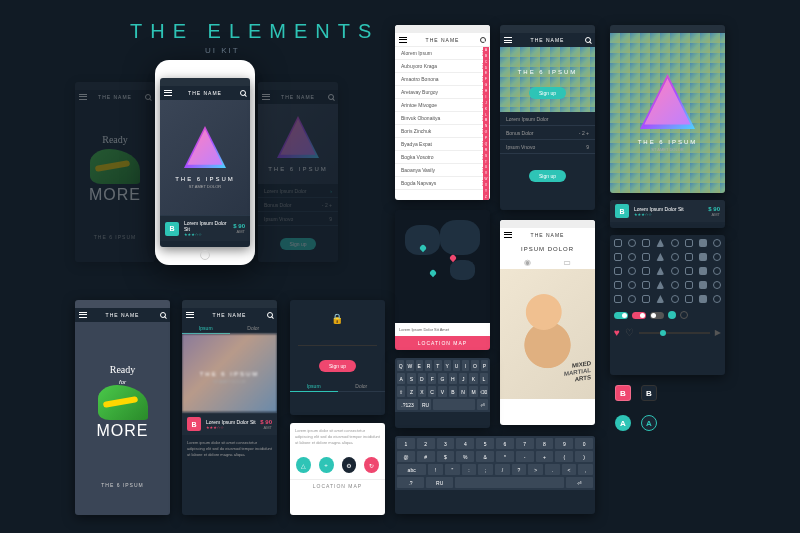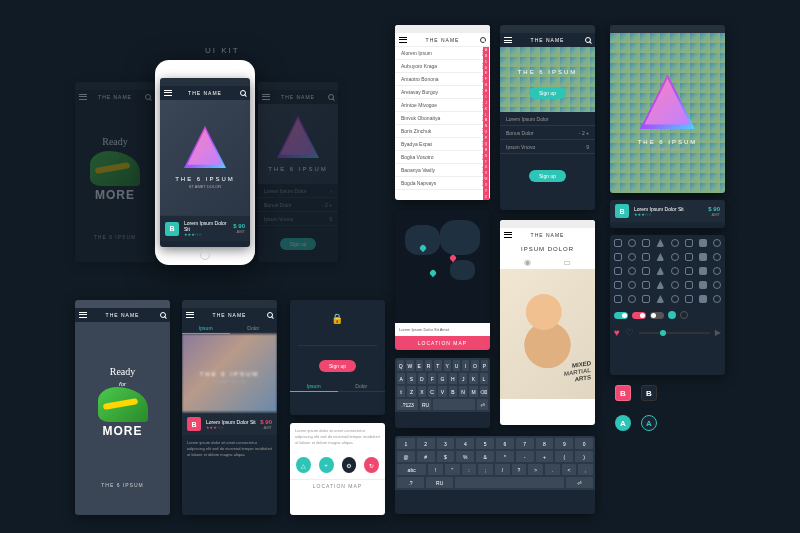--- a/index.html
+++ b/index.html
@@ -79,35 +79,36 @@
 .tog.off{background:#555}.tog.off::after{left:1px}
 .tog.pink{background:#ef476f}.tog.pink::after{right:1px}
 
 .swat{width:16px;height:16px;border-radius:3px;display:flex;align-items:center;justify-content:center;color:#fff;font-size:8px;font-weight:bold}
 .swat.circ{border-radius:50%}
 
 .shoe{width:50px;height:35px;position:relative}
 .shoe-body{position:absolute;inset:0;background:linear-gradient(135deg,#4ac94a,#2a8a2a);border-radius:50% 80% 10% 30%}
 .shoe-stripe{position:absolute;top:40%;left:10%;right:20%;height:6px;background:#ffd700;border-radius:3px;transform:rotate(-10deg)}
 .ready-txt{font-family:cursive;font-size:10px;color:#fff;text-align:center;margin-bottom:4px}
-.more-txt{font-size:12px;font-weight:700;color:#fff;letter-spacing:1px;text-align:center;margin-top:2px}
+.more-txt{font-size:16px;font-weight:400;color:#fff;letter-spacing:1px;text-align:center;margin-top:2px}
 
 .phone-frame{position:absolute;background:#fff;border-radius:14px;padding:18px 5px;box-shadow:0 8px 30px rgba(0,0,0,.6)}
 .phone-btn{position:absolute;bottom:5px;left:50%;transform:translateX(-50%);width:10px;height:10px;border:1px solid #ccc;border-radius:50%}
 
 .map-info{background:#fff;padding:4px;font-size:4px;color:#666}
 .map-btn{background:#ef476f;color:#fff;text-align:center;font-size:5px;padding:4px;letter-spacing:1px}
 
 .hdots{display:flex;gap:8px;justify-content:center;padding:6px}
 .hdot{width:16px;height:16px;border-radius:50%;display:flex;align-items:center;justify-content:center;font-size:6px;color:#fff}
 </style>
 </head>
 <body>
 
 <div class="canvas">
+  <div class="title">THE ELEMENTS</div>
   <div class="subtitle">UI KIT</div>
 
   <div class="screen muted" style="left:75px;top:82px;width:80px;height:180px">
     <div class="statusbar"></div>
     <div class="navbar">
         <span class="burger"></span>
         <span class="ti">THE NAME</span>
         <span class="search-i"></span>
       </div>
     <div style="display:flex;flex-direction:column;align-items:center;justify-content:center;height:130px">

